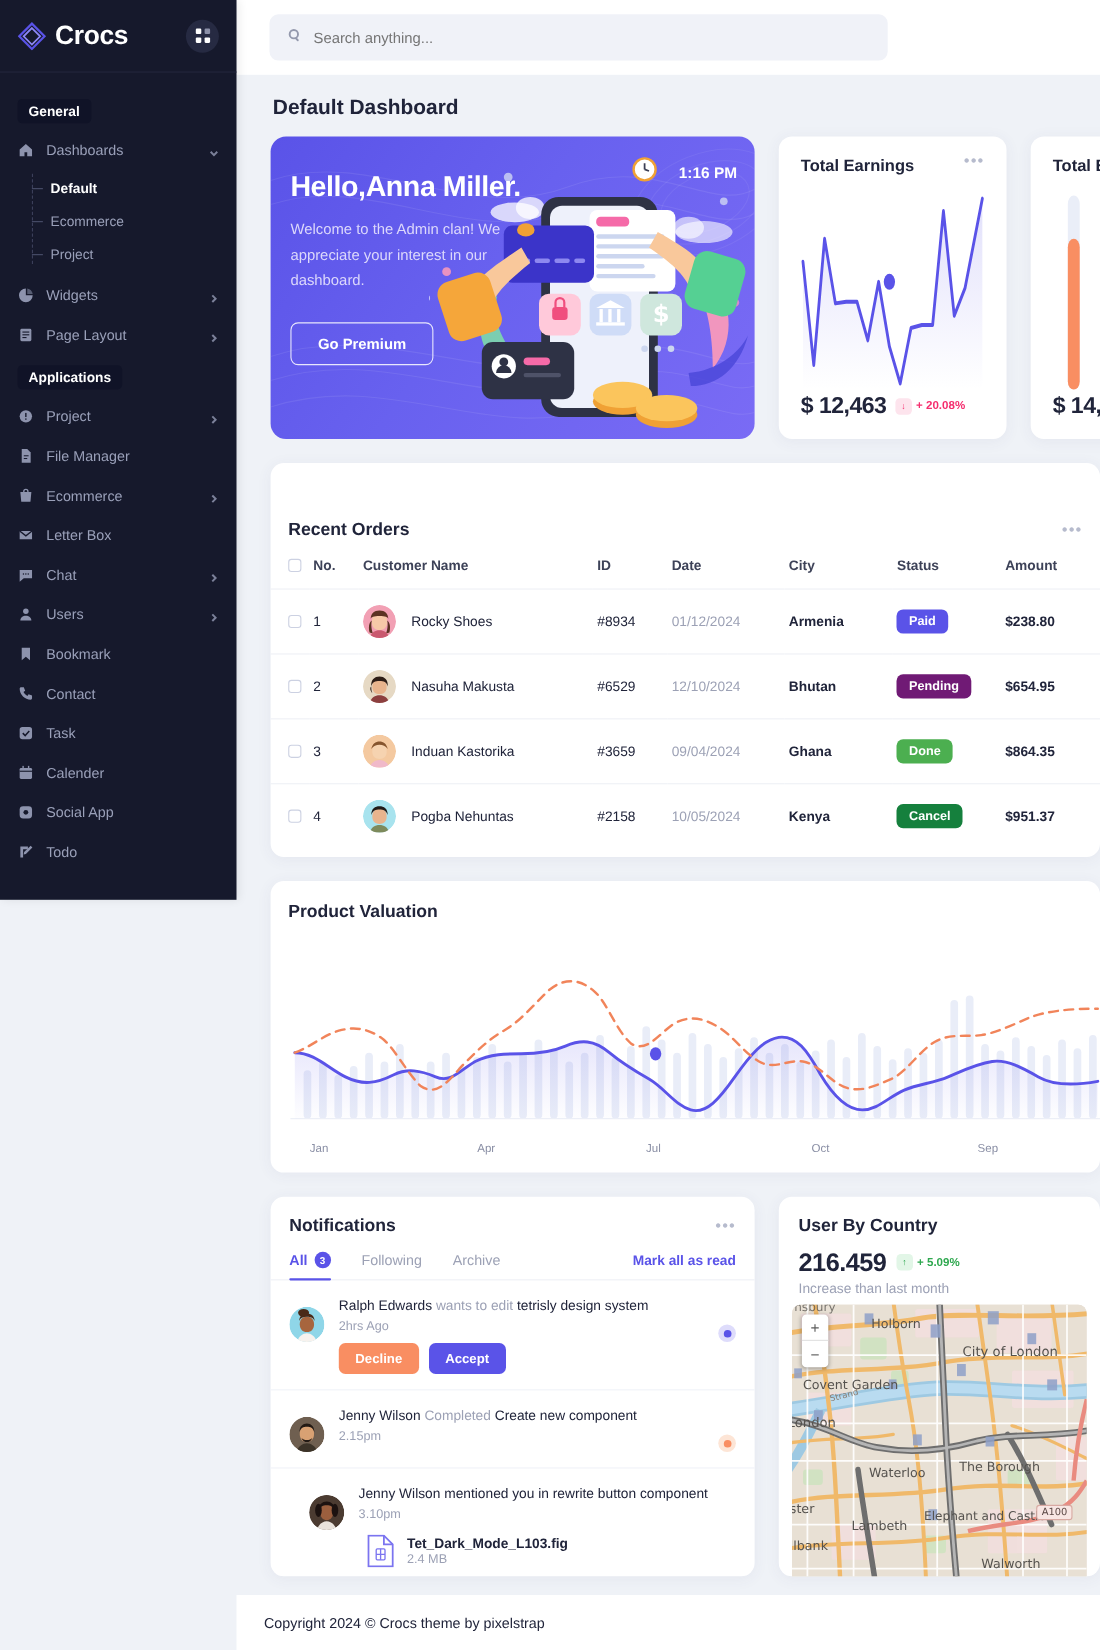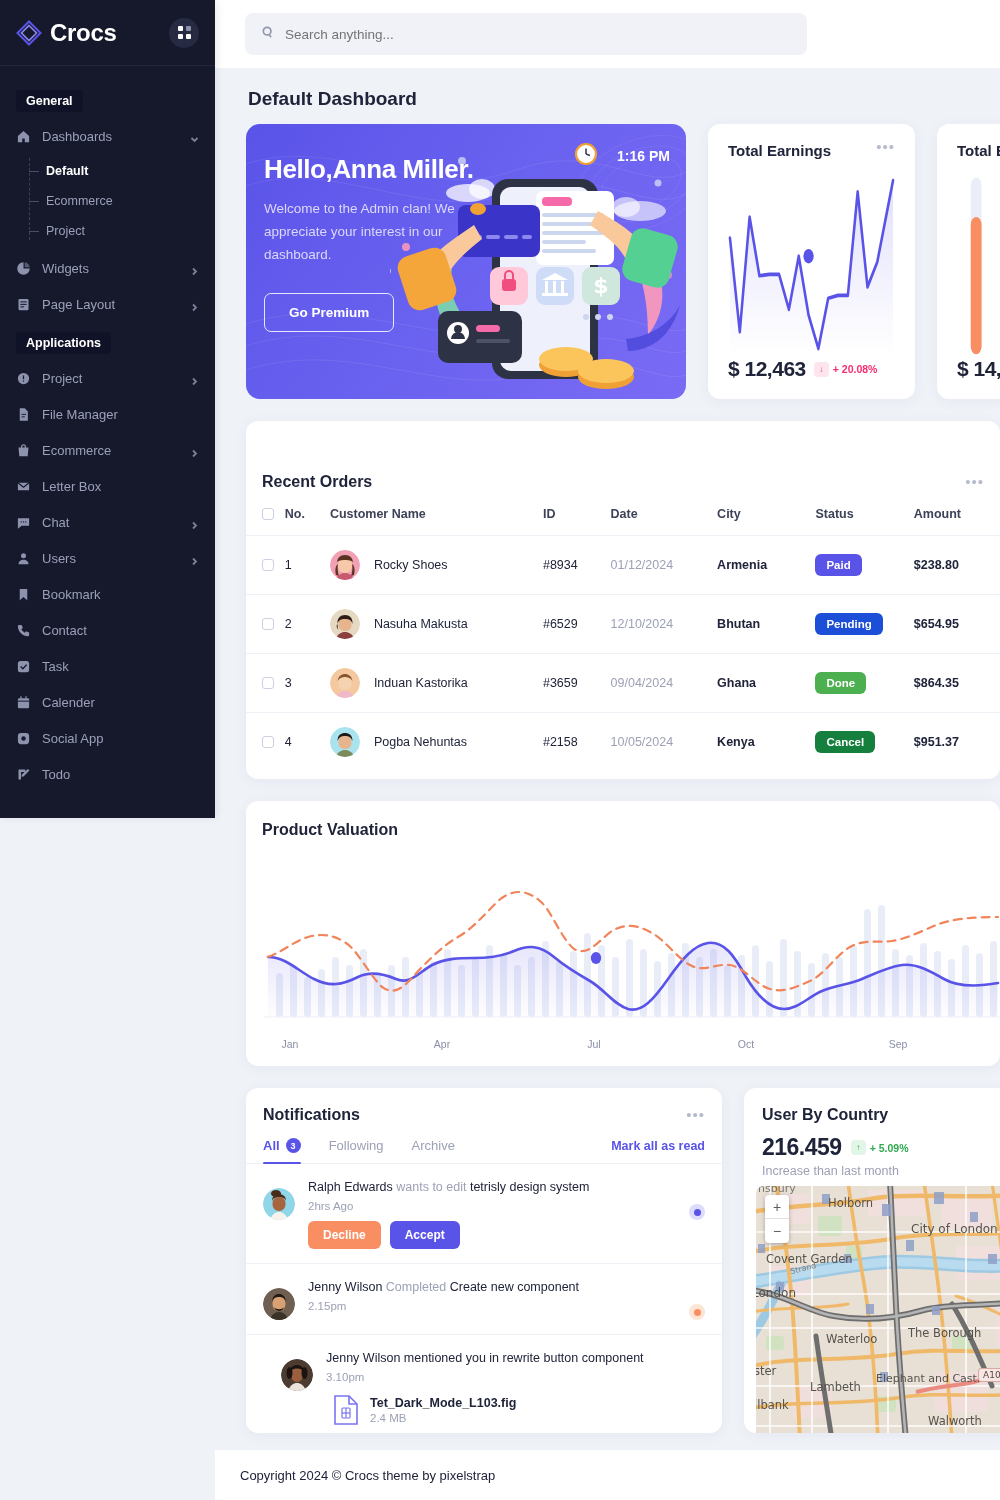--- a/index.html
+++ b/index.html
@@ -160,38 +160,38 @@
   .cust { display:flex; align-items:center; gap:14px; }
   .av { width:30px; height:30px; border-radius:50%; flex:none; overflow:hidden; position:relative; }
   td.date { color:#9ca1b5; }
   td.city { font-weight:700; }
   td.amt  { font-weight:700; }
   .badge {
     display:inline-block; padding:5px 11px; border-radius:6px;
     color:#fff; font-size:11.5px; font-weight:600;
   }
   .b-paid    { background:#5a53e8; }
-  .b-pending { background:#1d4ed8; }
+  .b-pending { background:#701a75; }
   .b-done    { background:#4caf50; }
   .b-cancel  { background:#15803d; }
 
   
   .pv { margin:22px 0 0 31px; width:754px; height:265px; padding:20px 0 0 0; overflow:hidden; }
   .pv-title { font-size:16px; font-weight:700; color:#20243a; padding:0 0 0 16px; }
   .pv-chart { margin-top:6px; position:relative; width:648px; height:215px;text-align:right; }
   .pv-x {
     position:absolute; bottom:6px; left:0; width:754px; height:16px;
   }
   .pv-x span {
     position:absolute; font-size:10.5px; color:#8a8fa5; transform:translateX(-50%);
   }
 
   
   .row3 { display:flex; gap:22px; padding:22px 0 0 31px; }
-  .notif { width:476px; height:345px; padding:18px 0 0 0; flex:none; }
+  .notif { width:440px; height:345px; padding:18px 0 0 0; flex:none; }
   .notif-head { display:flex; align-items:center; padding:0 17px; }
   .notif-title { font-size:16px; font-weight:700; color:#20243a; }
   .tabs {
     display:flex; align-items:center; padding:0 17px; margin-top:14px;
     border-bottom:1px solid #eef0f6; position:relative;
   }
   .tab {
     display:flex; align-items:center; gap:6px; padding:0 0 10px 0; margin-right:28px;
     font-size:13px; color:#9ca1b5; cursor:pointer; position:relative;
   }

